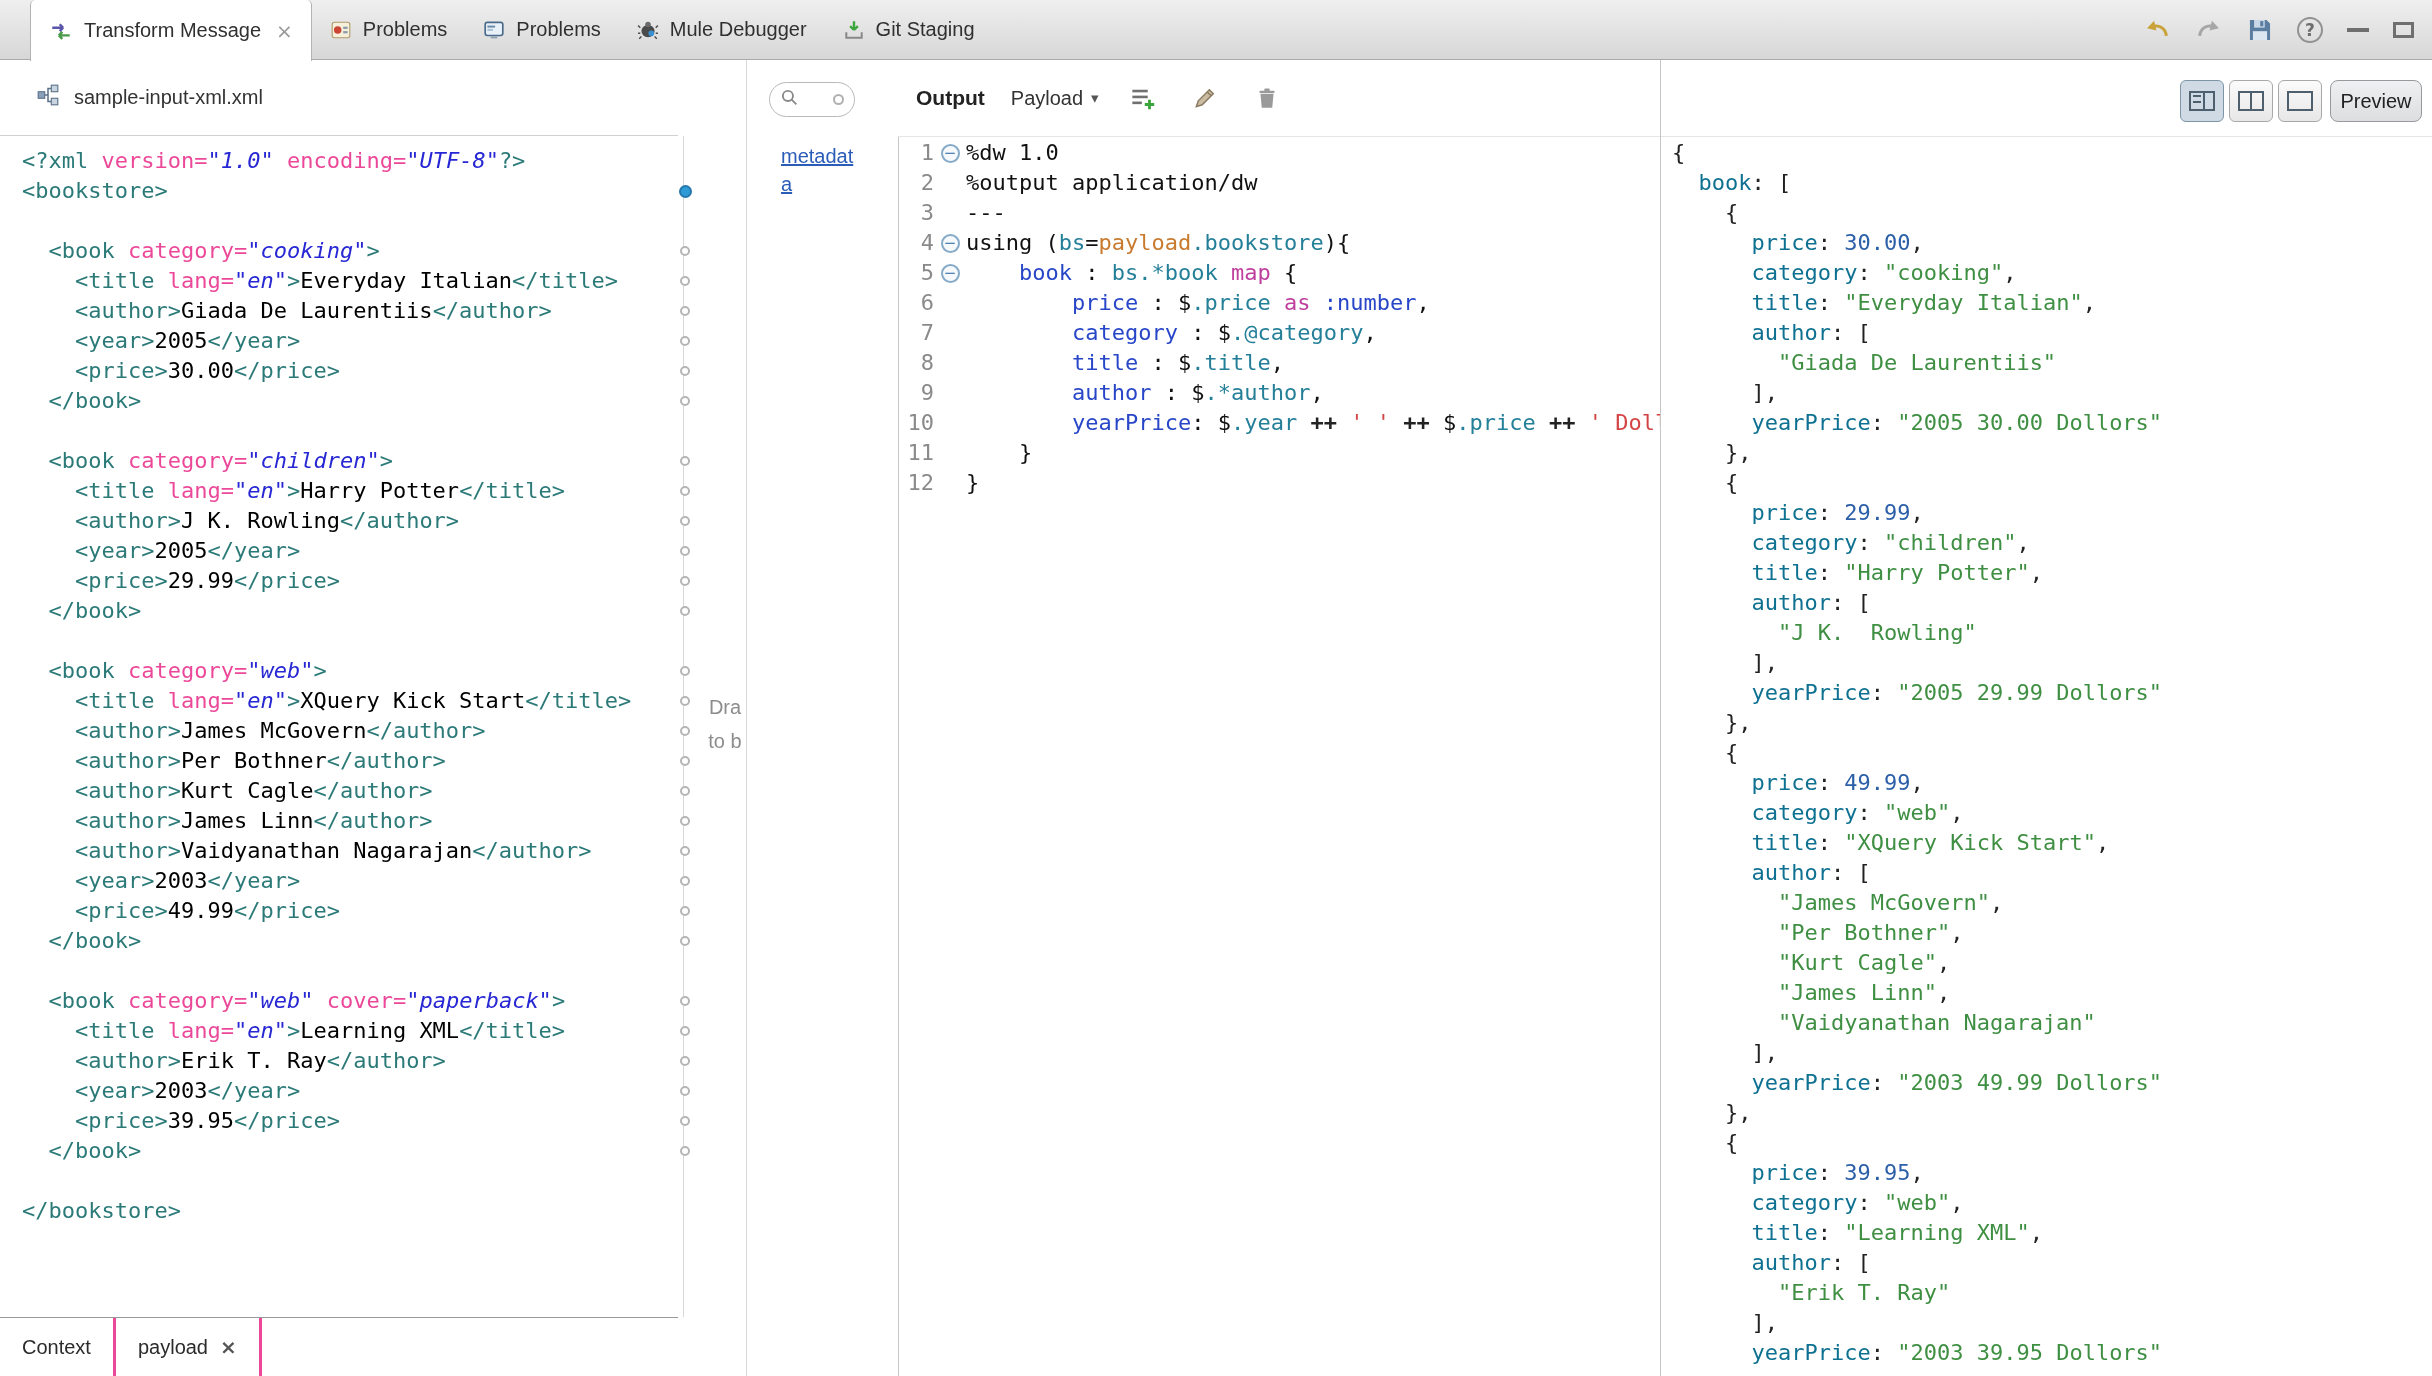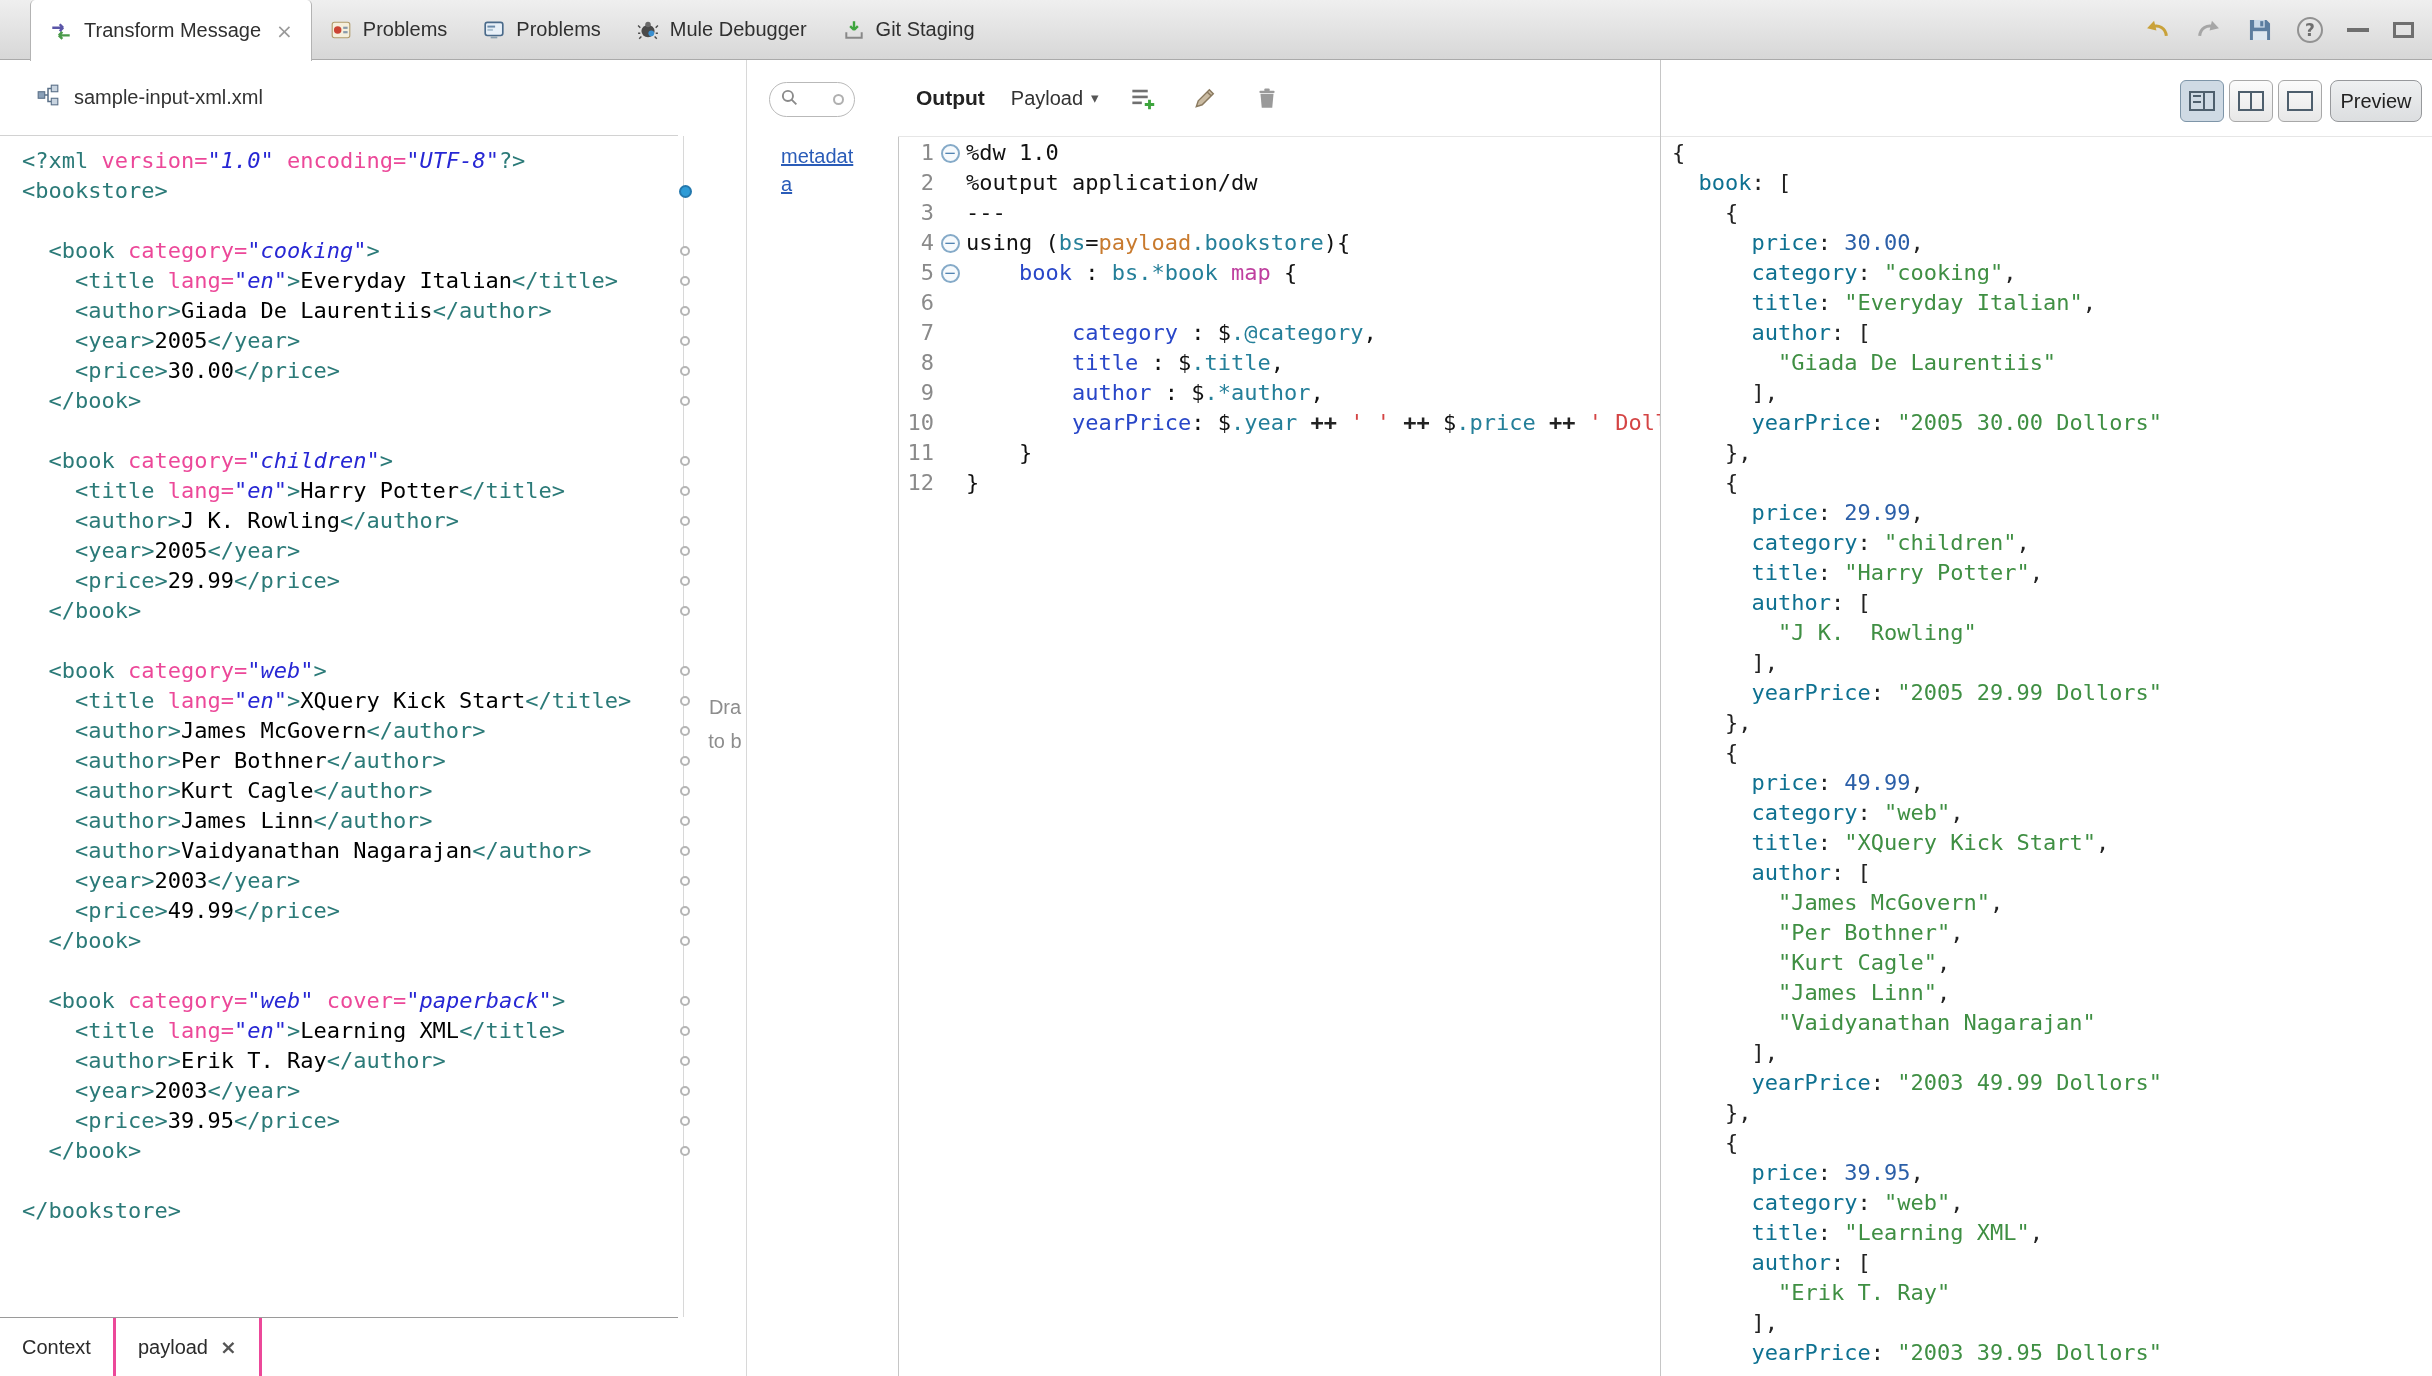--- a/index.html
+++ b/index.html
@@ -356,21 +356,21 @@
       </svg>
   </button>
 </div>
 <div class="hline" style="left:898px;top:136px;width:1534px;"></div>
 <div class="dw-code" id="dw-code">
     <div class="dw-row mono"><span class="dw-ln">1</span><span class="dw-fold"><span class="fold-circle glyph">−</span></span><span><span class="c-pln">%dw 1.0</span></span></div>
     <div class="dw-row mono"><span class="dw-ln">2</span><span class="dw-fold"></span><span><span class="c-pln">%output application/dw</span></span></div>
     <div class="dw-row mono"><span class="dw-ln">3</span><span class="dw-fold"></span><span><span class="c-pln">---</span></span></div>
     <div class="dw-row mono"><span class="dw-ln">4</span><span class="dw-fold"><span class="fold-circle glyph">−</span></span><span><span class="c-pln">using (</span><span class="c-sel">bs</span><span class="c-pln">=</span><span class="c-var">payload</span><span class="c-sel">.bookstore</span><span class="c-pln">){</span></span></div>
     <div class="dw-row mono"><span class="dw-ln">5</span><span class="dw-fold"><span class="fold-circle glyph">−</span></span><span><span class="c-pln">    </span><span class="c-key">book</span><span class="c-pln"> : </span><span class="c-sel">bs.*book</span><span class="c-pln"> </span><span class="c-kw">map</span><span class="c-pln"> {</span></span></div>
-    <div class="dw-row mono"><span class="dw-ln">6</span><span class="dw-fold"></span></div>
+    <div class="dw-row mono"><span class="dw-ln">6</span><span class="dw-fold"></span><span><span class="c-pln">        </span><span class="c-key">price</span><span class="c-pln"> : $</span><span class="c-sel">.price</span><span class="c-pln"> </span><span class="c-kw">as</span><span class="c-pln"> </span><span class="c-typ">:number</span><span class="c-pln">,</span></span></div>
     <div class="dw-row mono"><span class="dw-ln">7</span><span class="dw-fold"></span><span><span class="c-pln">        </span><span class="c-key">category</span><span class="c-pln"> : $</span><span class="c-sel">.@category</span><span class="c-pln">,</span></span></div>
     <div class="dw-row mono"><span class="dw-ln">8</span><span class="dw-fold"></span><span><span class="c-pln">        </span><span class="c-key">title</span><span class="c-pln"> : $</span><span class="c-sel">.title</span><span class="c-pln">,</span></span></div>
     <div class="dw-row mono"><span class="dw-ln">9</span><span class="dw-fold"></span><span><span class="c-pln">        </span><span class="c-key">author</span><span class="c-pln"> : $</span><span class="c-sel">.*author</span><span class="c-pln">,</span></span></div>
     <div class="dw-row mono"><span class="dw-ln">10</span><span class="dw-fold"></span><span><span class="c-pln">        </span><span class="c-key">yearPrice</span><span class="c-pln">: $</span><span class="c-sel">.year</span><span class="c-pln"> </span><span class="c-op">++</span><span class="c-pln"> </span><span class="c-str">' '</span><span class="c-pln"> </span><span class="c-op">++</span><span class="c-pln"> $</span><span class="c-sel">.price</span><span class="c-pln"> </span><span class="c-op">++</span><span class="c-pln"> </span><span class="c-str">' Dollors'</span></span></div>
     <div class="dw-row mono"><span class="dw-ln">11</span><span class="dw-fold"></span><span><span class="c-pln">    }</span></span></div>
     <div class="dw-row mono"><span class="dw-ln">12</span><span class="dw-fold"></span><span><span class="c-pln">}</span></span></div>
   </div>
 
 <div class="vline sash" style="left:1660px;top:60px;height:1316px;"></div>
 <div class="preview-code mono" id="preview-code"><div class="code-line"><span class="c-ppln">{</span></div><div class="code-line"><span class="c-ppln">  </span><span class="c-pkey">book</span><span class="c-ppln">: [</span></div><div class="code-line"><span class="c-ppln">    {</span></div><div class="code-line"><span class="c-ppln">      </span><span class="c-pkey">price</span><span class="c-ppln">: </span><span class="c-pnum">30.00</span><span class="c-ppln">,</span></div><div class="code-line"><span class="c-ppln">      </span><span class="c-pkey">category</span><span class="c-ppln">: </span><span class="c-pstr">"cooking"</span><span class="c-ppln">,</span></div><div class="code-line"><span class="c-ppln">      </span><span class="c-pkey">title</span><span class="c-ppln">: </span><span class="c-pstr">"Everyday Italian"</span><span class="c-ppln">,</span></div><div class="code-line"><span class="c-ppln">      </span><span class="c-pkey">author</span><span class="c-ppln">: [</span></div><div class="code-line"><span class="c-ppln">        </span><span class="c-pstr">"Giada De Laurentiis"</span></div><div class="code-line"><span class="c-ppln">      ],</span></div><div class="code-line"><span class="c-ppln">      </span><span class="c-pkey">yearPrice</span><span class="c-ppln">: </span><span class="c-pstr">"2005 30.00 Dollors"</span></div><div class="code-line"><span class="c-ppln">    },</span></div><div class="code-line"><span class="c-ppln">    {</span></div><div class="code-line"><span class="c-ppln">      </span><span class="c-pkey">price</span><span class="c-ppln">: </span><span class="c-pnum">29.99</span><span class="c-ppln">,</span></div><div class="code-line"><span class="c-ppln">      </span><span class="c-pkey">category</span><span class="c-ppln">: </span><span class="c-pstr">"children"</span><span class="c-ppln">,</span></div><div class="code-line"><span class="c-ppln">      </span><span class="c-pkey">title</span><span class="c-ppln">: </span><span class="c-pstr">"Harry Potter"</span><span class="c-ppln">,</span></div><div class="code-line"><span class="c-ppln">      </span><span class="c-pkey">author</span><span class="c-ppln">: [</span></div><div class="code-line"><span class="c-ppln">        </span><span class="c-pstr">"J K.  Rowling"</span></div><div class="code-line"><span class="c-ppln">      ],</span></div><div class="code-line"><span class="c-ppln">      </span><span class="c-pkey">yearPrice</span><span class="c-ppln">: </span><span class="c-pstr">"2005 29.99 Dollors"</span></div><div class="code-line"><span class="c-ppln">    },</span></div><div class="code-line"><span class="c-ppln">    {</span></div><div class="code-line"><span class="c-ppln">      </span><span class="c-pkey">price</span><span class="c-ppln">: </span><span class="c-pnum">49.99</span><span class="c-ppln">,</span></div><div class="code-line"><span class="c-ppln">      </span><span class="c-pkey">category</span><span class="c-ppln">: </span><span class="c-pstr">"web"</span><span class="c-ppln">,</span></div><div class="code-line"><span class="c-ppln">      </span><span class="c-pkey">title</span><span class="c-ppln">: </span><span class="c-pstr">"XQuery Kick Start"</span><span class="c-ppln">,</span></div><div class="code-line"><span class="c-ppln">      </span><span class="c-pkey">author</span><span class="c-ppln">: [</span></div><div class="code-line"><span class="c-ppln">        </span><span class="c-pstr">"James McGovern"</span><span class="c-ppln">,</span></div><div class="code-line"><span class="c-ppln">        </span><span class="c-pstr">"Per Bothner"</span><span class="c-ppln">,</span></div><div class="code-line"><span class="c-ppln">        </span><span class="c-pstr">"Kurt Cagle"</span><span class="c-ppln">,</span></div><div class="code-line"><span class="c-ppln">        </span><span class="c-pstr">"James Linn"</span><span class="c-ppln">,</span></div><div class="code-line"><span class="c-ppln">        </span><span class="c-pstr">"Vaidyanathan Nagarajan"</span></div><div class="code-line"><span class="c-ppln">      ],</span></div><div class="code-line"><span class="c-ppln">      </span><span class="c-pkey">yearPrice</span><span class="c-ppln">: </span><span class="c-pstr">"2003 49.99 Dollors"</span></div><div class="code-line"><span class="c-ppln">    },</span></div><div class="code-line"><span class="c-ppln">    {</span></div><div class="code-line"><span class="c-ppln">      </span><span class="c-pkey">price</span><span class="c-ppln">: </span><span class="c-pnum">39.95</span><span class="c-ppln">,</span></div><div class="code-line"><span class="c-ppln">      </span><span class="c-pkey">category</span><span class="c-ppln">: </span><span class="c-pstr">"web"</span><span class="c-ppln">,</span></div><div class="code-line"><span class="c-ppln">      </span><span class="c-pkey">title</span><span class="c-ppln">: </span><span class="c-pstr">"Learning XML"</span><span class="c-ppln">,</span></div><div class="code-line"><span class="c-ppln">      </span><span class="c-pkey">author</span><span class="c-ppln">: [</span></div><div class="code-line"><span class="c-ppln">        </span><span class="c-pstr">"Erik T. Ray"</span></div><div class="code-line"><span class="c-ppln">      ],</span></div><div class="code-line"><span class="c-ppln">      </span><span class="c-pkey">yearPrice</span><span class="c-ppln">: </span><span class="c-pstr">"2003 39.95 Dollors"</span></div></div>

